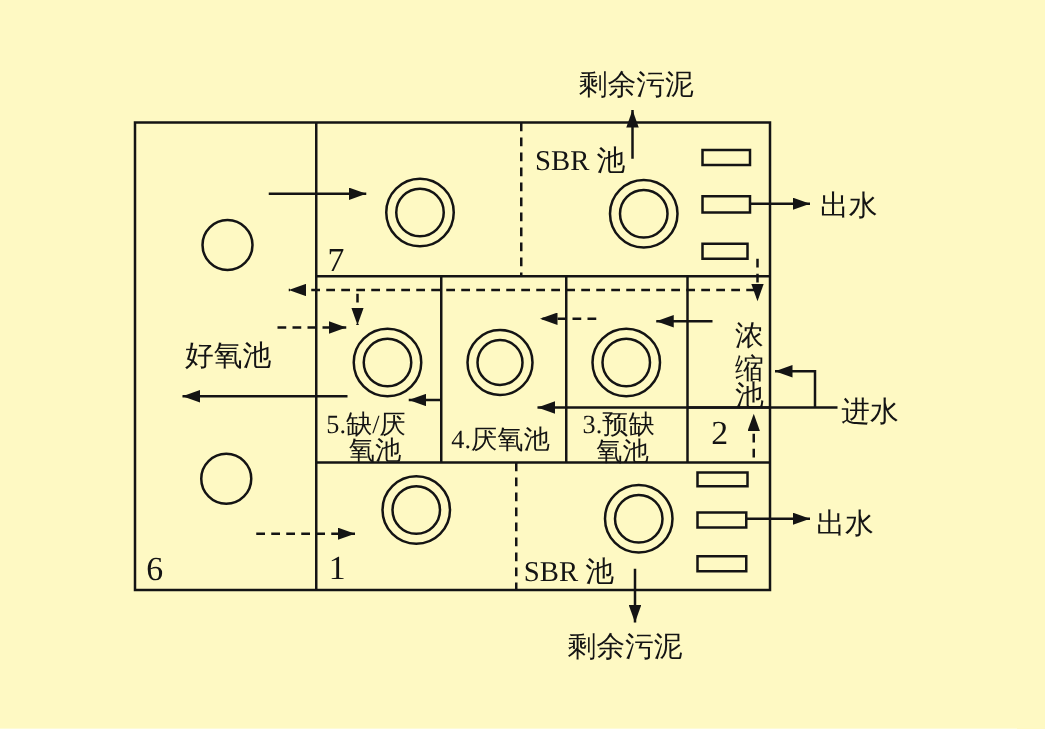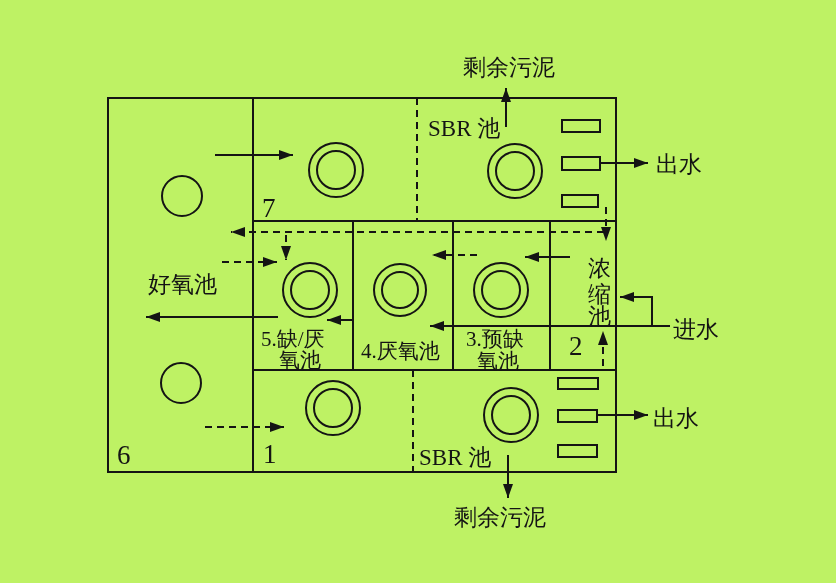--- a/index.html
+++ b/index.html
@@ -3,21 +3,21 @@
 <meta charset="utf-8">
 <style>
   html, body { margin: 0; padding: 0; }
   body {
     font-family: "Liberation Serif", "DejaVu Serif", serif;
   }
   .stage {
     position: relative;
     width: 836px;
     height: 583px;
-    background: #bef264;
+    background: #fef9c3;
     overflow: hidden;
   }
   svg text {
     fill: #141414;
     font-family: "Liberation Serif", "DejaVu Serif", serif;
   }
   .cjk  { font-size: 23px; }
   .cell { font-size: 21px; }
   .num  { font-size: 27px; }
 </style>

